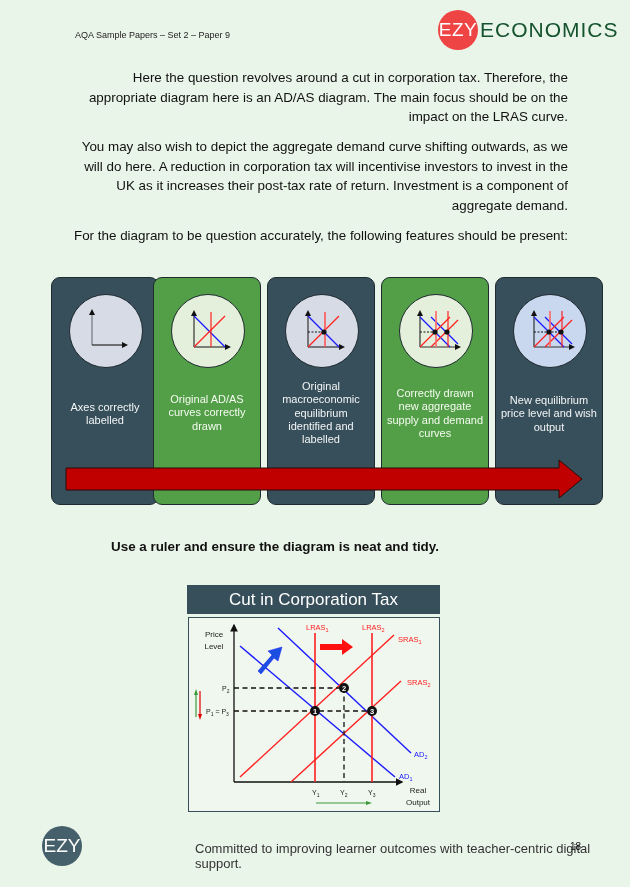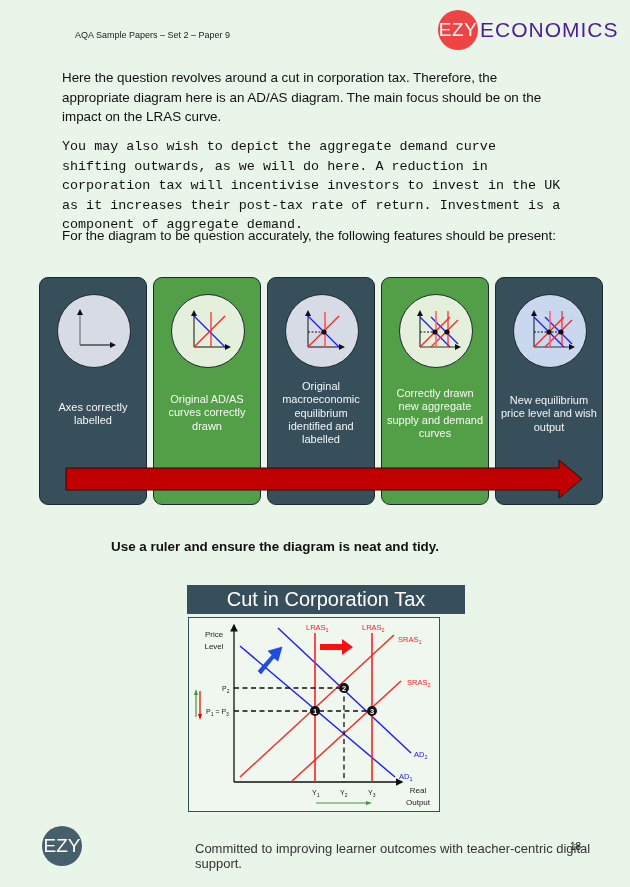--- a/index.html
+++ b/index.html
@@ -4,58 +4,58 @@
 <style>
   html, body { margin:0; padding:0; }
   body {
     width:630px; height:887px; background:#eaf5ea; position:relative; overflow:hidden;
     font-family:"Liberation Sans", "DejaVu Sans", sans-serif; color:#111;
   }
   .hdr-text { position:absolute; left:75px; top:30px; font-size:9px; color:#222; }
   .logo { position:absolute; left:438px; top:12px; height:36px; display:flex; align-items:center; }
   .logo-circle { width:40px; height:40px; border-radius:50%; background:#ef4444; color:#fff;
     display:flex; align-items:center; justify-content:center; font-size:19px; letter-spacing:0.5px; }
-  .logo-word { font-size:21px; color:#4c1d95; margin-left:2px; letter-spacing:1px; font-weight:normal; }
-  .para { position:absolute; left:62px; width:506px; text-align:left; font-size:13.4px; line-height:19.6px; color:#111; margin:0; }
+  .logo-word { font-size:21px; color:#14532d; margin-left:2px; letter-spacing:1px; font-weight:normal; }
+  .para { position:absolute; left:62px; width:506px; text-align:right; font-size:13.4px; line-height:19.6px; color:#111; margin:0; }
   .cards { position:absolute; left:39px; top:277px; width:568px; height:229px; }
   .card { position:absolute; top:0; width:108px; height:228px; border-radius:9px; border:1px solid #1f2a30; box-sizing:border-box; }
   .card.dark { background:#374f5a; }
   .card.green { background:#539f47; }
   .card .circ { position:absolute; left:17px; top:16px; width:74px; height:74px; border-radius:50%; border:1px solid #1f2a30; box-sizing:border-box; }
   .card .circ svg { position:absolute; left:0; top:0; }
   .card .lbl { position:absolute; left:4px; right:4px; text-align:center; font-size:11px; line-height:13.3px; }
   .card.dark .lbl { color:#f2f5f6; }
   .card.green .lbl { color:#f5fbf1; }
   .flow-arrow { position:absolute; left:65px; top:459px; }
   .ruler-note { position:absolute; left:0; width:550px; top:539px; text-align:center; font-size:13.4px; font-weight:bold; color:#111; }
-  .chart-title { position:absolute; left:187px; top:585px; width:278px; height:29px; background:#374f5a; color:#fff; font-size:20px; display:flex; align-items:center; justify-content:center; }
+  .chart-title { position:absolute; left:187px; top:585px; width:253px; height:29px; background:#374f5a; color:#fff; font-size:17px; display:flex; align-items:center; justify-content:center; }
   .chart-box { position:absolute; left:188px; top:617px; width:252px; height:195px; border:1.5px solid #374f5a; box-sizing:border-box; background:#f0f7ee; }
   .chart-svg { position:absolute; left:0; top:0; }
   .footer-logo { position:absolute; left:42px; top:826px; display:flex; align-items:center; }
   .flogo-circle { width:40px; height:40px; border-radius:50%; background:#46606b; color:#fff; display:flex; align-items:center; justify-content:center; font-size:19px; }
   .flogo-word { font-size:21px; color:#46606b; margin-left:2px; letter-spacing:0.5px; }
   .tagline { position:absolute; left:195px; top:841px; font-size:13px; color:#333; }
   .page-num { position:absolute; left:544px; top:841px; font-size:10px; color:#111;margin-left:26px; }
 </style>
 </head>
 <body>
 
 <div class="hdr-text">AQA Sample Papers – Set 2 – Paper 9</div>
 <div class="logo">
   <div class="logo-circle">EZY</div>
   <div class="logo-word">ECONOMICS</div>
 </div>
 
 <p class="para" style="top:68px;">Here the question revolves around a cut in corporation tax. Therefore, the appropriate diagram here is an AD/AS diagram. The main focus should be on the impact on the LRAS curve.</p>
-<p class="para" style="top:137px;font-family:Liberation Mono, monospace;">You may also wish to depict the aggregate demand curve shifting outwards, as we will do here. A reduction in corporation tax will incentivise investors to invest in the UK as it increases their post-tax rate of return. Investment is a component of aggregate demand.</p>
+<p class="para" style="top:137px;">You may also wish to depict the aggregate demand curve shifting outwards, as we will do here. A reduction in corporation tax will incentivise investors to invest in the UK as it increases their post-tax rate of return. Investment is a component of aggregate demand.</p>
 <p class="para" style="top:226px;">For the diagram to be question accurately, the following features should be present:</p>
 
 <div class="cards">
 
-  <div class="card dark" style="left:0;">
+  <div class="card dark" style="left:12px;">
     <div class="circ" style="background:#d6dbe5;">
       <svg width="74" height="74" viewBox="0 0 74 74">
         <line x1="22" y1="50" x2="22" y2="18" stroke="#8a8f99" stroke-width="1.6"></line>
         <polygon points="22,14 19,20 25,20" fill="#111"></polygon>
         <line x1="22" y1="50" x2="54" y2="50" stroke="#333" stroke-width="1.3"></line>
         <polygon points="58,50 52,47 52,53" fill="#111"></polygon>
       </svg>
     </div>
     <div class="lbl" style="top:123px;">Axes correctly labelled</div>
   </div>

